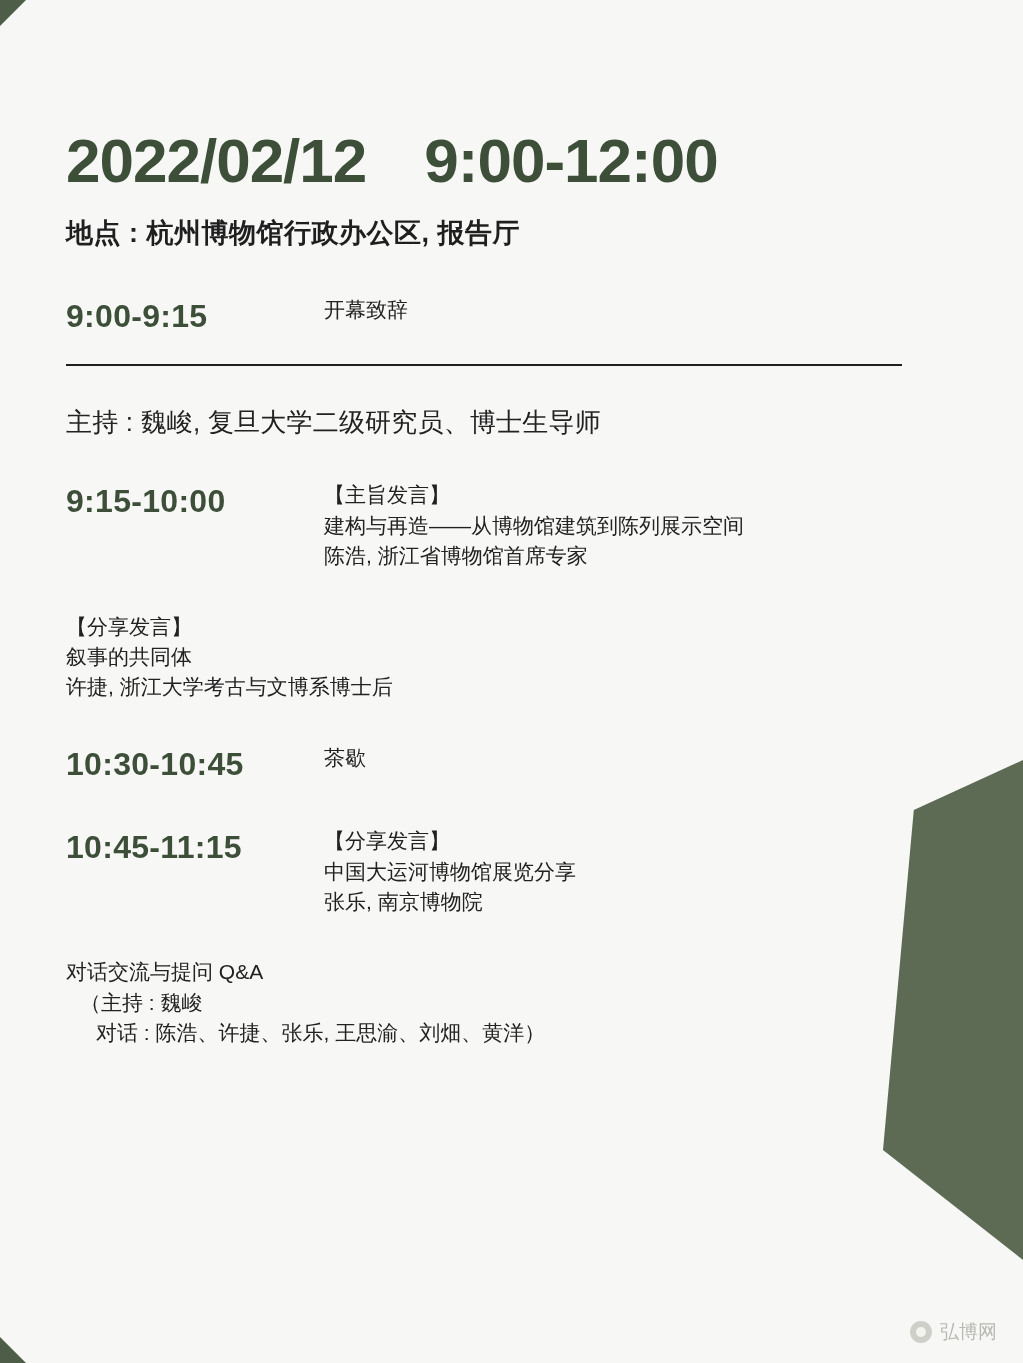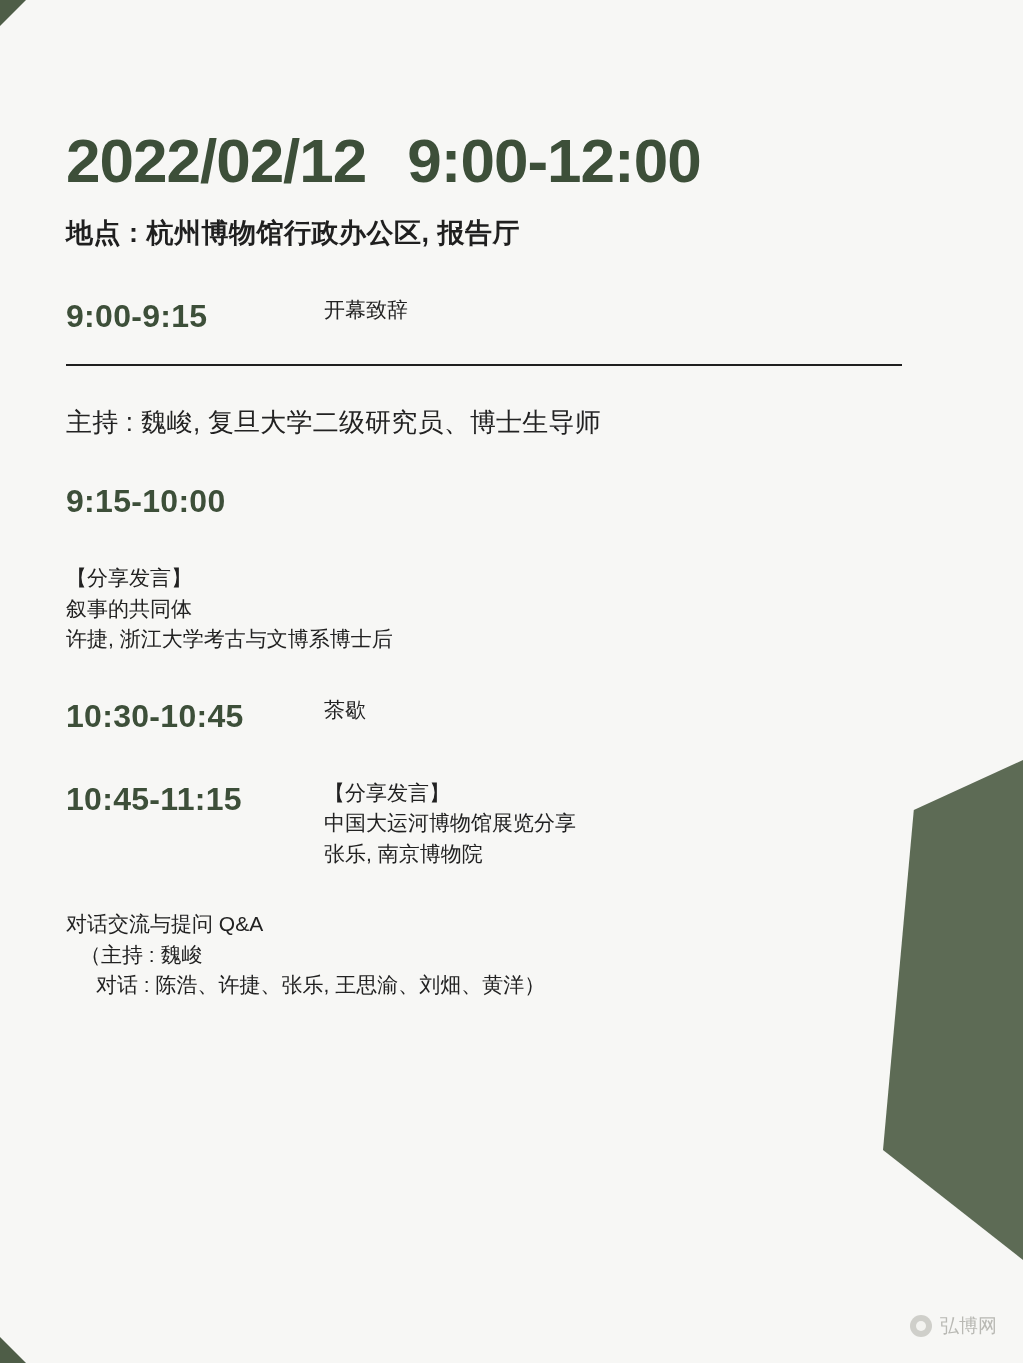--- a/index.html
+++ b/index.html
@@ -46,21 +46,21 @@
   }
   .content {
     position: absolute;
     left: 66px;
     top: 128px;
     width: 900px;
   }
   .headline {
     display: flex;
     align-items: baseline;
-    gap: 41px;
+    gap: 58px;
     color: #3d4f39;
     font-weight: bold;
     font-size: 62px;
     letter-spacing: -1px;
     line-height: 1.05;
     white-space: nowrap;
   }
   .location {
     margin-top: 22px;
     font-size: 27px;
@@ -107,21 +107,21 @@
   }
   .indent {
     padding-left: 14px;
   }
   .indent2 {
     padding-left: 30px;
   }
   .watermark {
     position: absolute;
     right: 26px;
-    bottom: 24px;
+    bottom: 18px;
     display: flex;
     align-items: center;
     gap: 8px;
     color: #b9b9b4;
     font-size: 19px;
   }
   .weibo-eye {
     display: inline-block;
     width: 22px;
     height: 22px;
@@ -162,20 +162,25 @@
         <div class="detail">
           <span class="line">开幕致辞</span>
         </div>
       </div>
       <div class="rule"></div>
       <div class="host">主持 : 魏峻, 复旦大学二级研究员、博士生导师</div>
     </div>
 
     <div class="row">
       <div class="time">9:15-10:00</div>
+      <div class="detail">
+        <span class="line">【主旨发言】</span>
+        <span class="line">建构与再造——从博物馆建筑到陈列展示空间</span>
+        <span class="line">陈浩, 浙江省博物馆首席专家</span>
+      </div>
     </div>
 
     <div class="row">
       <div class="detail">
         <span class="line">【分享发言】</span>
         <span class="line">叙事的共同体</span>
         <span class="line">许捷, 浙江大学考古与文博系博士后</span>
       </div>
     </div>
 

